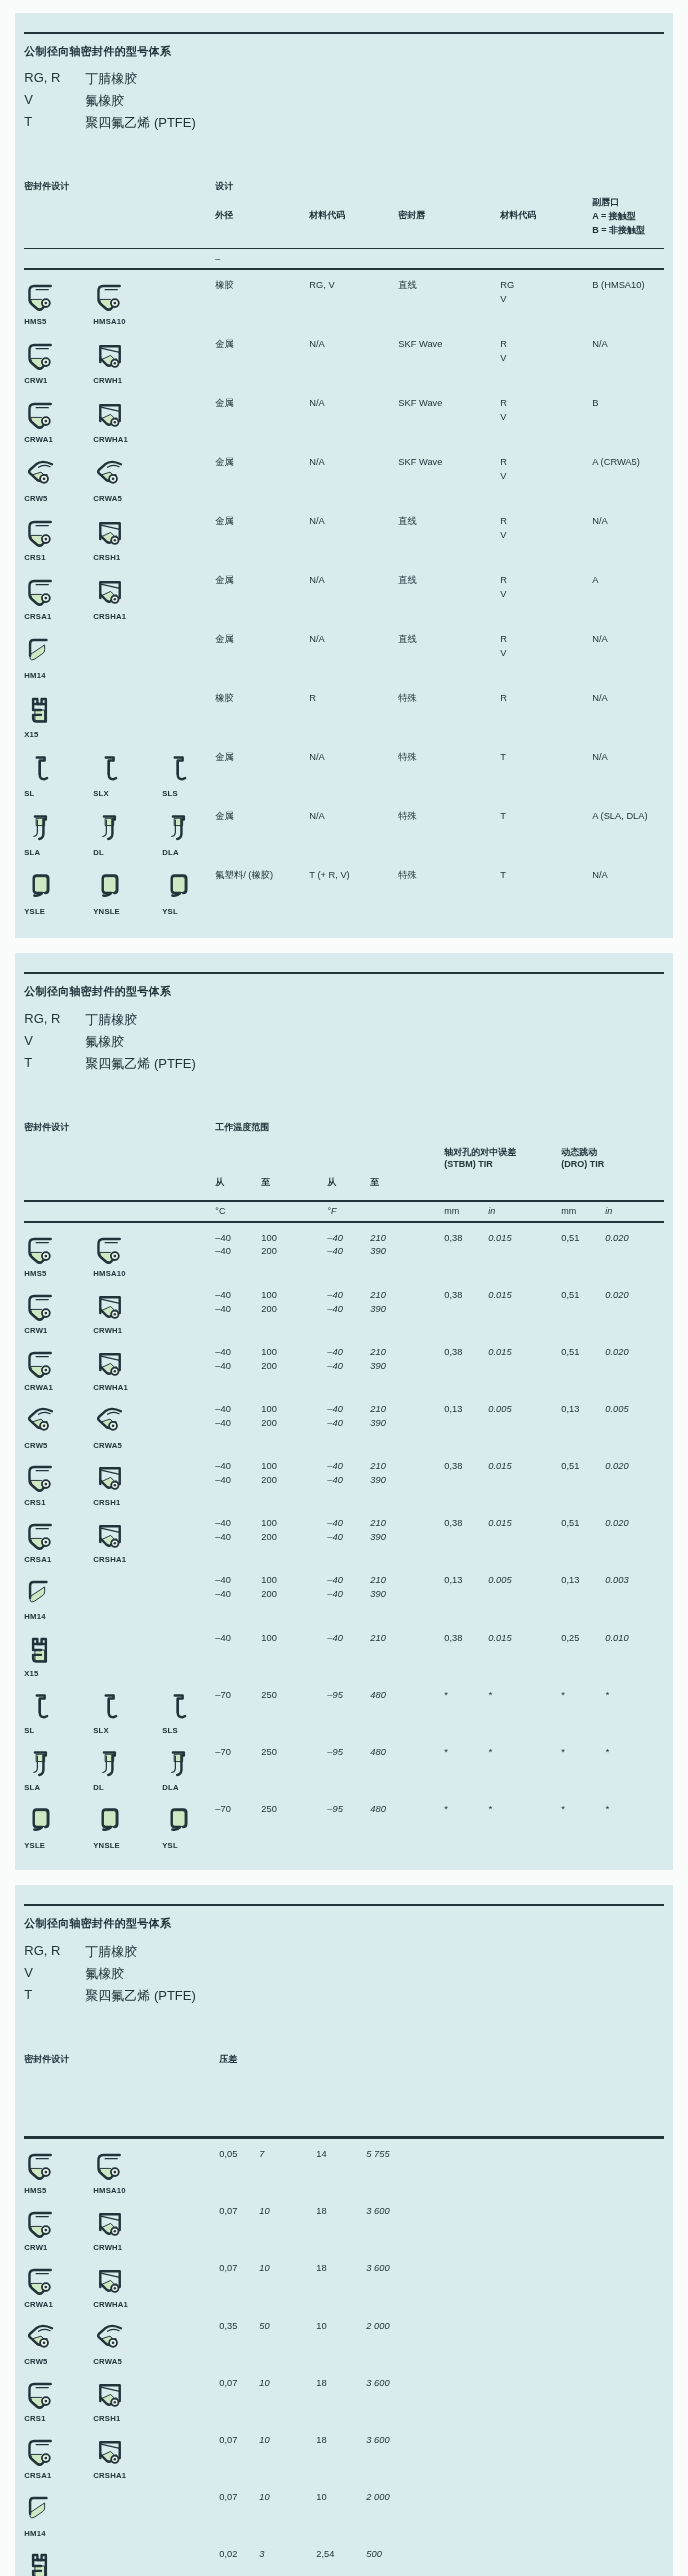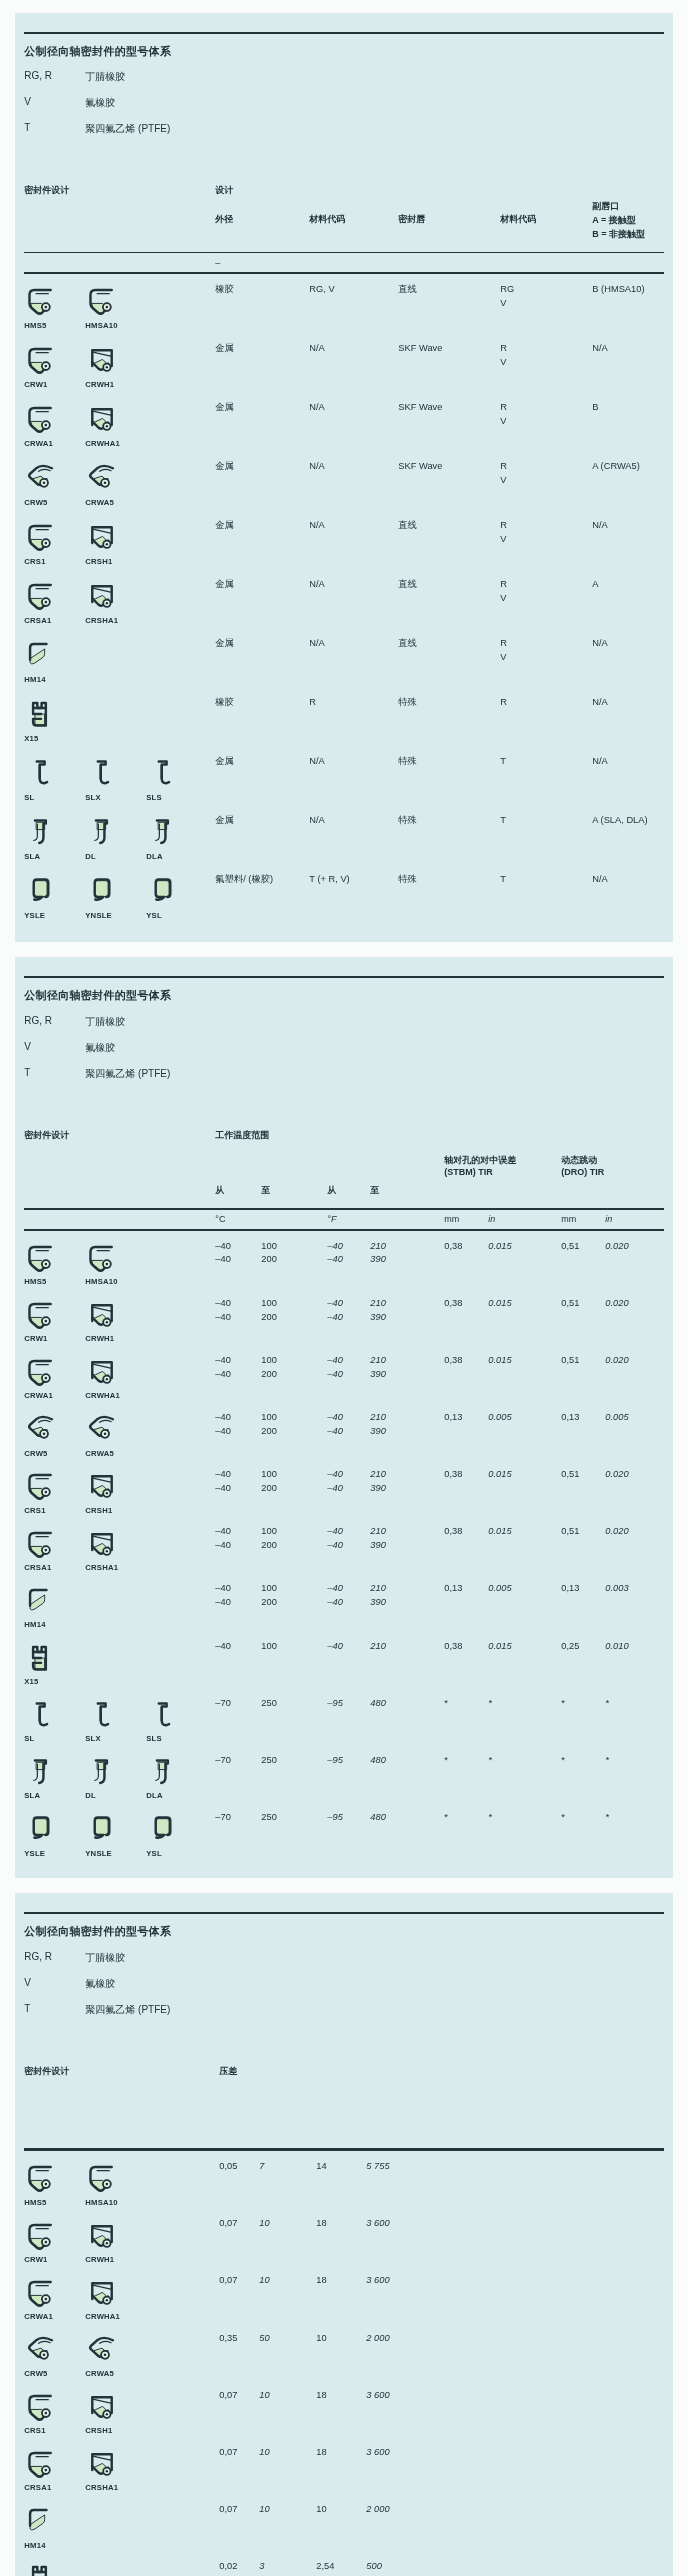--- a/index.html
+++ b/index.html
@@ -8,38 +8,38 @@
     --green:#cfe8c3;
     --icnfill:#eef5ec;
   }
   html,body{margin:0;padding:0;background:#fafbfb;}
   body{width:689px;font-family:"Liberation Sans","DejaVu Sans",sans-serif;color:var(--ink);}
   .panel{width:640px;margin:0 15.3px 15.3px 15.3px;background:var(--panel);padding:19px 9px 19px 9px;}
   .panel:first-of-type{margin-top:12.8px;}
   .rule-heavy{height:1.9px;background:var(--ink);}
   .rule{height:1.6px;background:var(--ink);}
   .title{font-size:11px;font-weight:700;margin:10.2px 0 11.5px 0;letter-spacing:0.3px;}
-  .legend{display:grid;grid-template-columns:61px auto;row-gap:12px;font-size:10px;margin-bottom:22px;}
+  .legend{display:grid;grid-template-columns:61px auto;row-gap:4px;font-size:13px;margin-bottom:22px;}
   .pre{white-space:pre-line;}
   .hd{font-weight:700;font-size:9px;margin-top:48px;}
   .cellpad{padding-right:3.8px;}
   
   .t1-grid{display:grid;grid-template-columns:191px 94px 89px 102px 92px 1fr;align-items:start;}
   .t2-grid{display:grid;grid-template-columns:191px 46px 66px 43px 74px 44px 73px 44px 1fr;align-items:start;}
   .t3-grid{display:grid;grid-template-columns:195px 40px 57px 50px 1fr;align-items:start;}
   .hrow2{margin-top:15.3px;margin-bottom:10.2px;}
   .aux-block{margin-top:-12.8px;line-height:1.55;}
   .thinrow{display:grid;align-items:center;min-height:19px;font-size:9px;}
   .units{font-size:9px;}
   .it{font-style:italic;}
   .row{font-size:9.3px;line-height:1.5;padding-top:9px;box-sizing:border-box;}
   .t1-row{min-height:59px;}
   .t2-row{min-height:55px;}
   .t3-row{min-height:55px;}
-  .seal-cell{display:flex;gap:9px;padding-top:1.3px;}
+  .seal-cell{display:flex;gap:17px;padding-top:1.3px;}
   .seal{width:52px;display:flex;flex-direction:column;align-items:flex-start;}
   .seal svg{width:34px;height:34px;}
   .seal-label{font-size:7.7px;font-weight:700;letter-spacing:0.2px;margin-top:1.3px;}
   .ol{fill:none;stroke:var(--ink);stroke-width:4;stroke-linecap:round;stroke-linejoin:round;}
   .thin{stroke-width:2;}
   .gf{fill:var(--green);stroke:var(--ink);stroke-width:1.6;}
   .spring{fill:var(--icnfill);stroke:var(--ink);stroke-width:3;}
   .dot{fill:var(--ink);}
   .stars{letter-spacing:1.3px;}
 </style>

